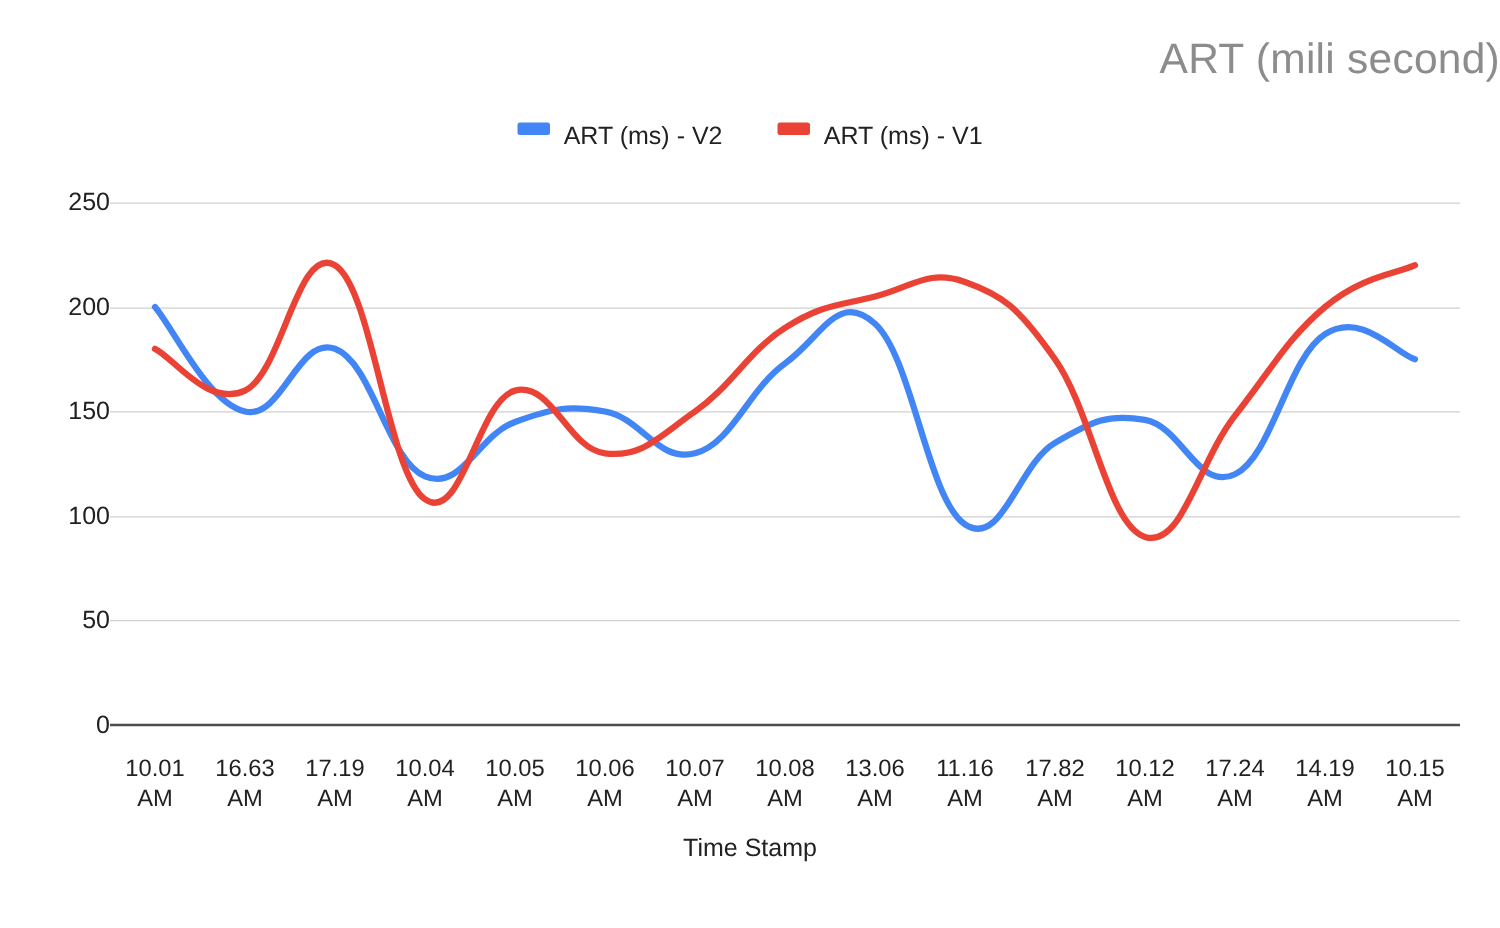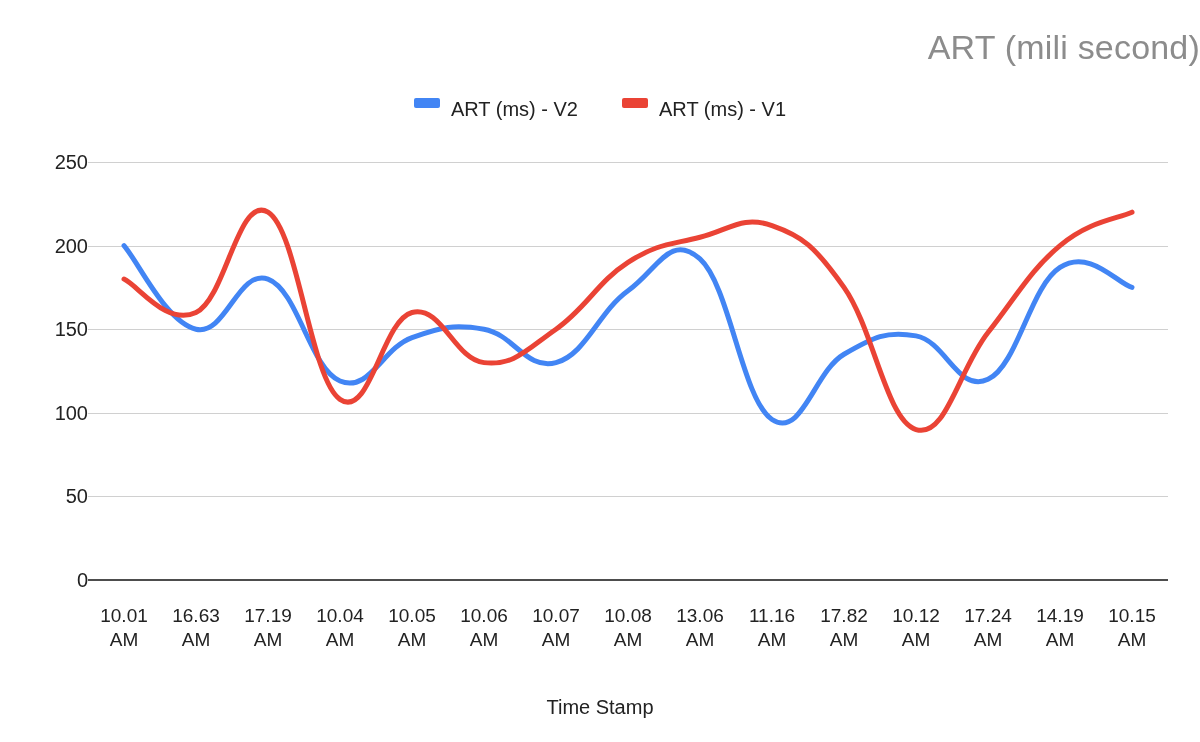--- a/index.html
+++ b/index.html
@@ -38,21 +38,21 @@
   svg.series{position:absolute;left:0;top:0;width:1080px;height:418px;overflow:visible;}
 
   .xlabels{position:absolute;left:88px;top:592px;width:1080px;display:flex;margin-top:12px;}
   .xlabel{
     flex:1 1 0;text-align:center;font-size:19px;color:#222;
     line-height:1.25;
   }
   .xlabel span{display:block;}
 
   .axis-title{
-    position:absolute;left:0;right:0;top:696px;text-align:center;
+    position:absolute;left:0;right:0;top:668px;text-align:center;
     font-size:20px;color:#222;
   }
 </style>
 </head>
 <body>
 
 <div id="chart-root">
 
   <div class="chart-title">ART (mili second)</div>
 

